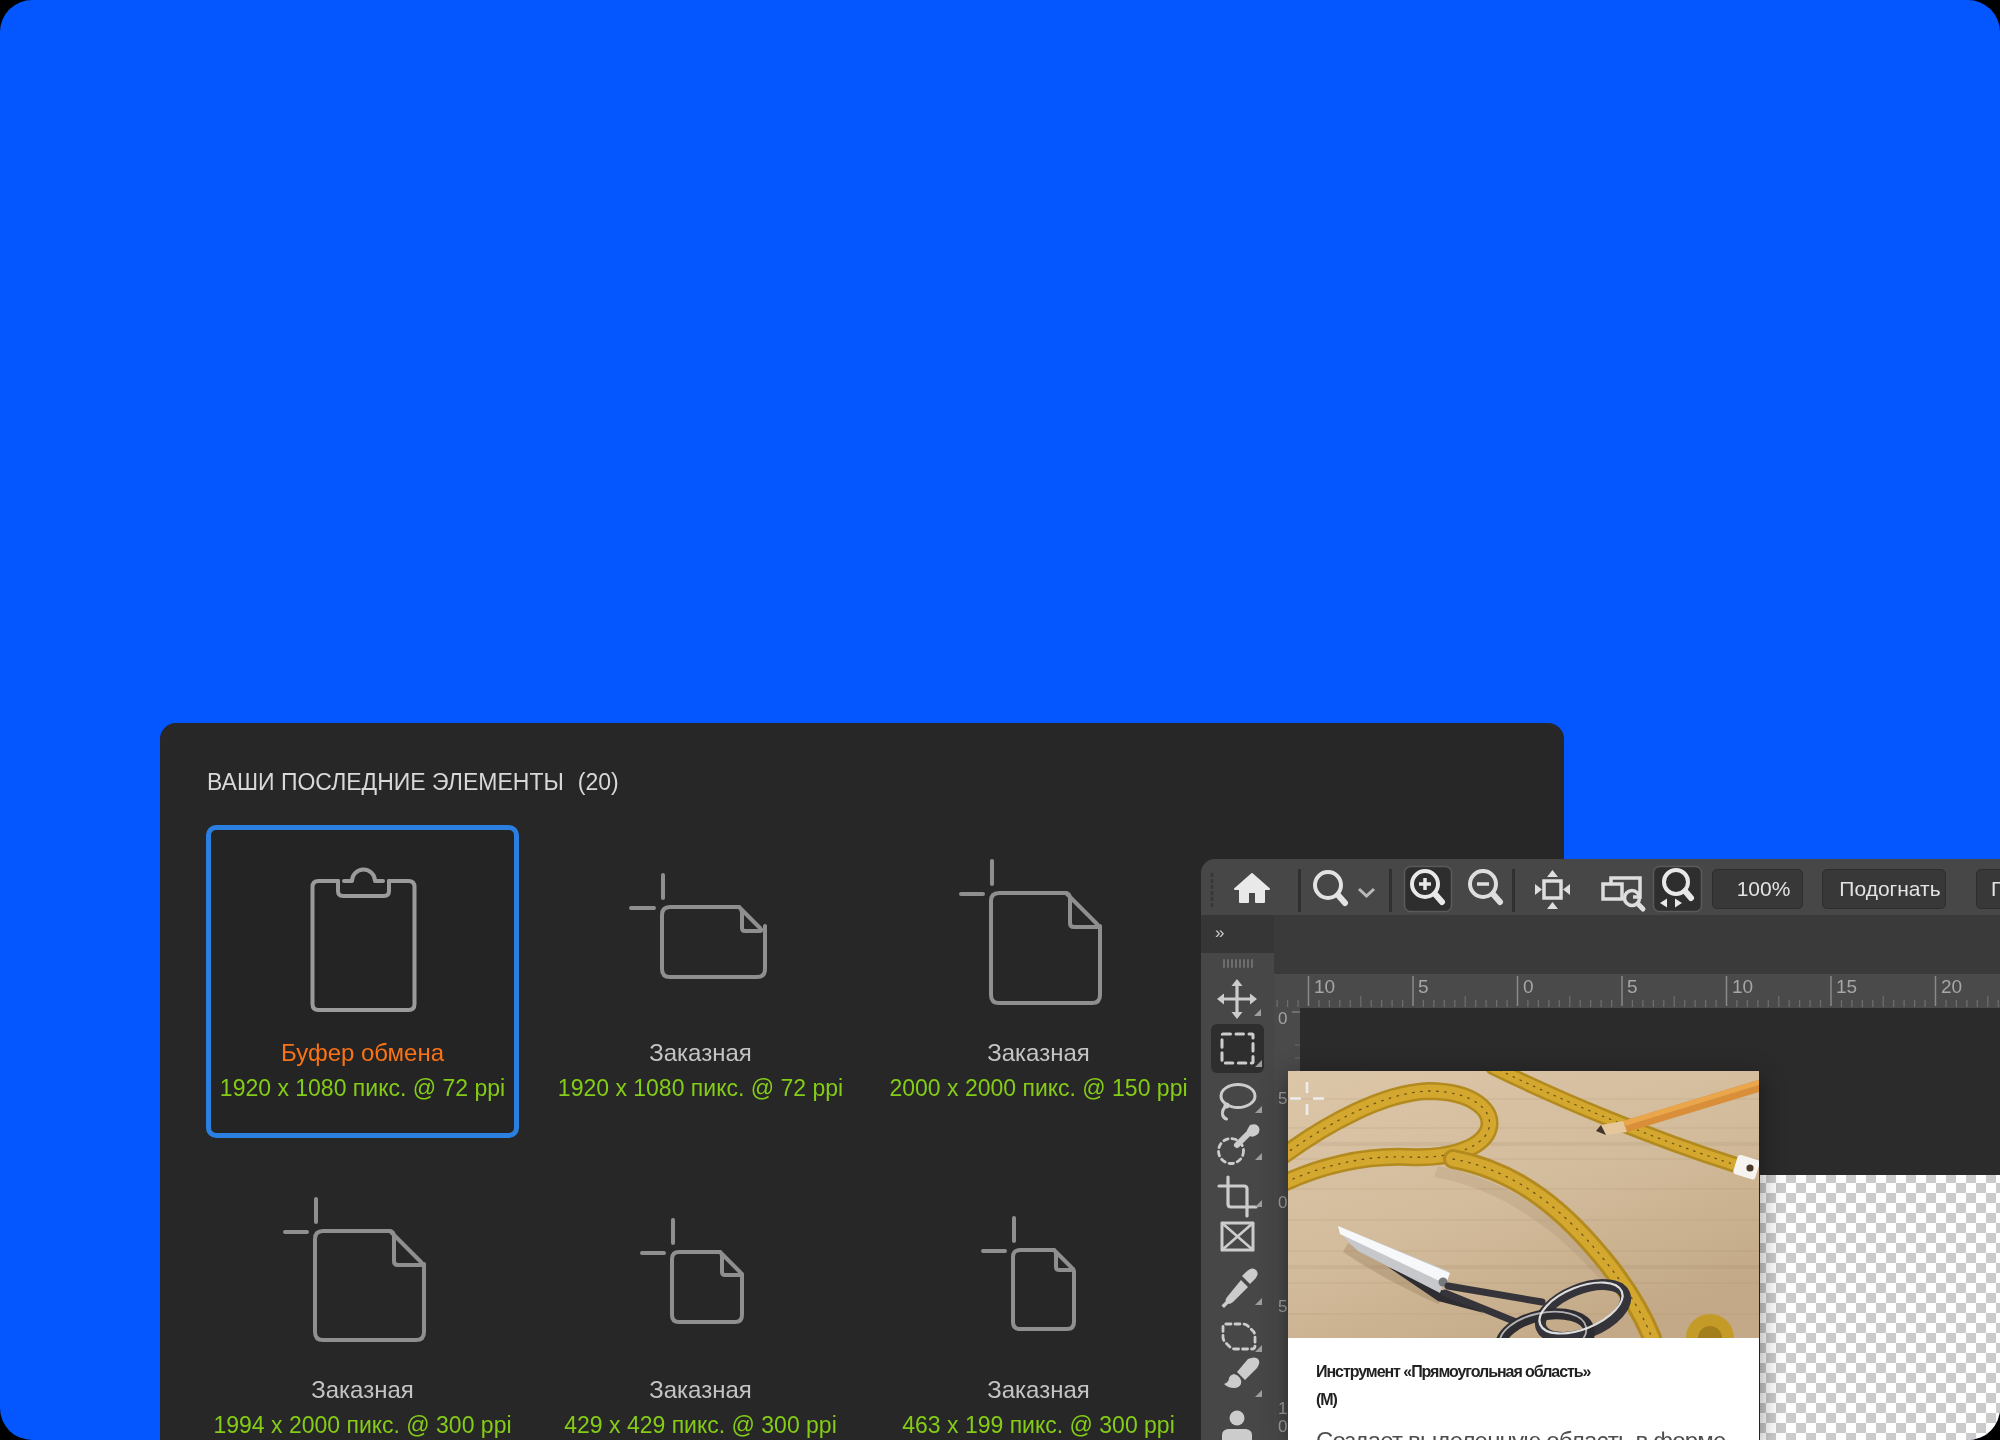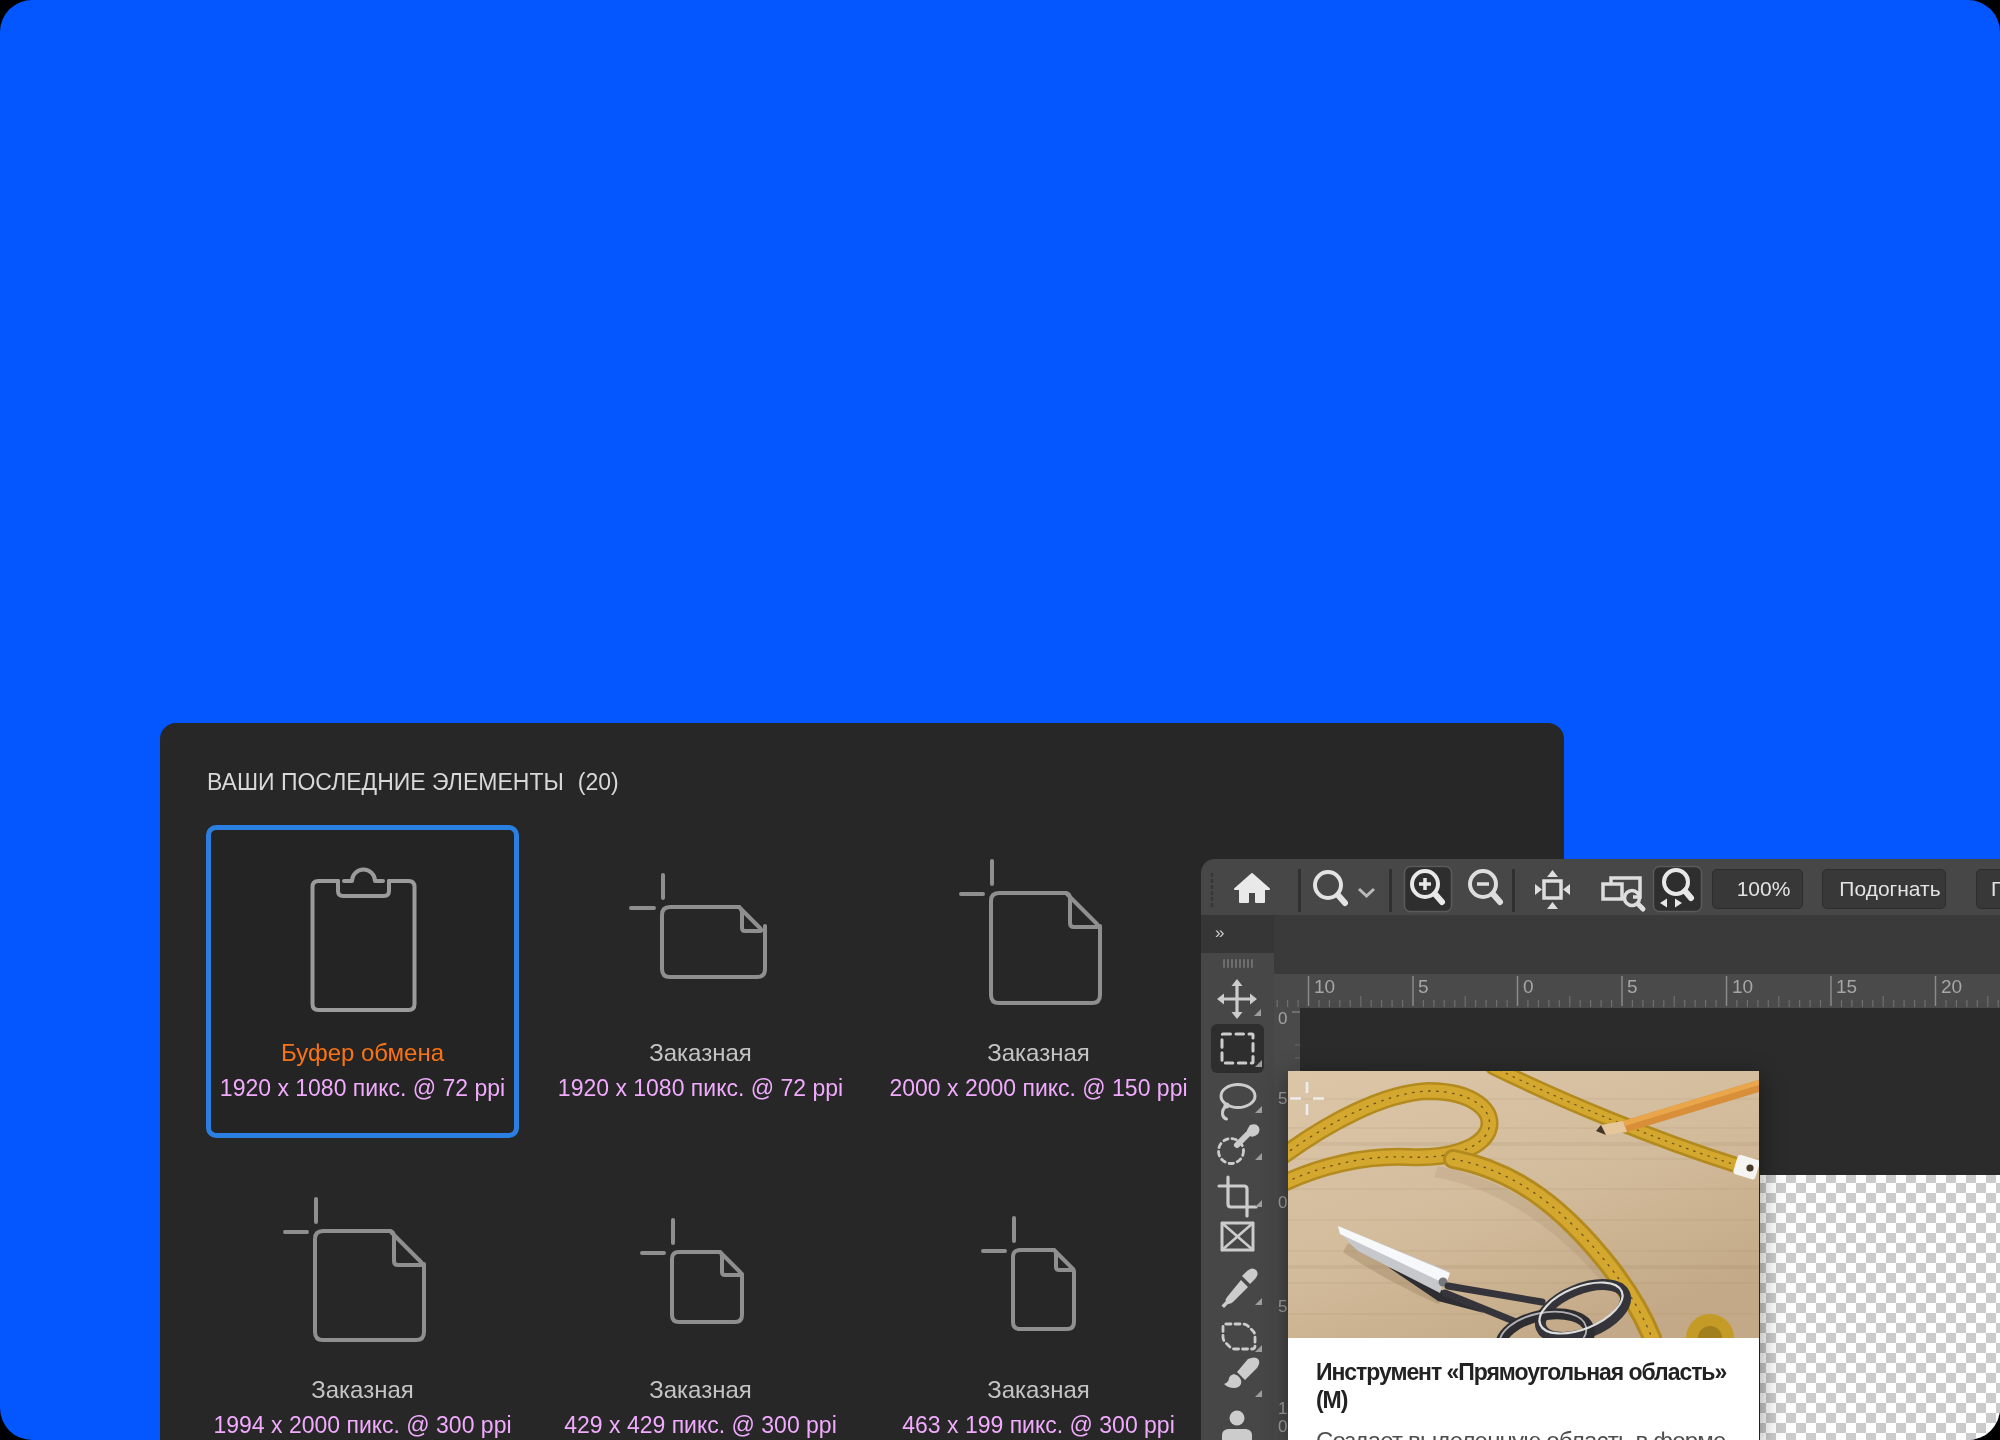--- a/index.html
+++ b/index.html
@@ -11,21 +11,21 @@
 
   
   .panel { position:absolute; left:160px; top:723px; width:1404px; height:717px;
            background:#272727; border-radius:16px 16px 0 0; }
   .panel-title { position:absolute; left:47px; top:46px; font-size:23px;
                  letter-spacing:0px; color:#d8d8d8; }
   .panel-title .cnt { margin-left:14px; }
   .card-sel { position:absolute; left:46px; top:102px; width:313px; height:313px;
               border:5px solid #2a7fe0; border-radius:10px; background:#242424; }
   .lbl  { position:absolute; width:340px; text-align:center; font-size:24px; color:#f97316; }
-  .lbl2 { position:absolute; width:360px; text-align:center; font-size:23px; color:#f0abfc; }
+  .lbl2 { position:absolute; width:360px; text-align:center; font-size:23px; color:#84cc16; }
 
   
   .ps { position:absolute; left:1201px; top:859px; width:799px; height:581px;
         background:#474747; border-top-left-radius:14px; overflow:hidden; }
   .ps-btn { position:absolute; top:10px; height:40px; background:#383838;
             border:1px solid #2d2d2d; border-radius:5px; color:#e3e3e3;
             font-size:21px; text-align:center; line-height:38px;padding-left:12px; }
   .tabwell { position:absolute; left:73px; top:56px; width:726px; height:59px; background:#3a3a3a; }
   .tab { position:absolute; left:73px; top:56px; width:444px; height:59px; background:#4e4e4e;
          color:#ececec; font-size:21px; font-weight:bold; line-height:59px; letter-spacing:-0.1px; white-space:nowrap; }
@@ -39,21 +39,21 @@
   .checker { position:absolute; left:486px; top:167px; width:240px; height:265px;
              background-color:#fff;
              background-image:
                linear-gradient(45deg,#cbcbcb 25%,transparent 25%,transparent 75%,#cbcbcb 75%),
                linear-gradient(45deg,#cbcbcb 25%,transparent 25%,transparent 75%,#cbcbcb 75%);
              background-size:20px 20px; background-position:6px 8px, 16px 18px; }
   .tooltip { position:absolute; left:14px; top:63px; width:471px; height:369px; }
   .tt-photo { position:absolute; left:0; top:0; width:471px; height:267px; }
   .tt-white { position:absolute; left:0; top:267px; width:471px; height:102px; background:#fff;
               color:#222; }
-  .tt-title { position:absolute; left:28px; top:20px; font-size:23px; font-weight:bold;
+  .tt-title { position:absolute; left:28px; top:20px; font-size:16px; font-weight:bold;
               line-height:28px; color:#222; letter-spacing:-1.05px; white-space:nowrap; }
   .tt-body  { position:absolute; left:28px; top:89px; font-size:24px; color:#4e4e4e; letter-spacing:-0.8px; white-space:nowrap; }
 </style>
 </head>
 <body>
 <div class="page">
 
   <div class="panel">
     <div class="panel-title">ВАШИ ПОСЛЕДНИЕ ЭЛЕМЕНТЫ<span class="cnt">(20)</span></div>
     <div class="card-sel"></div>

